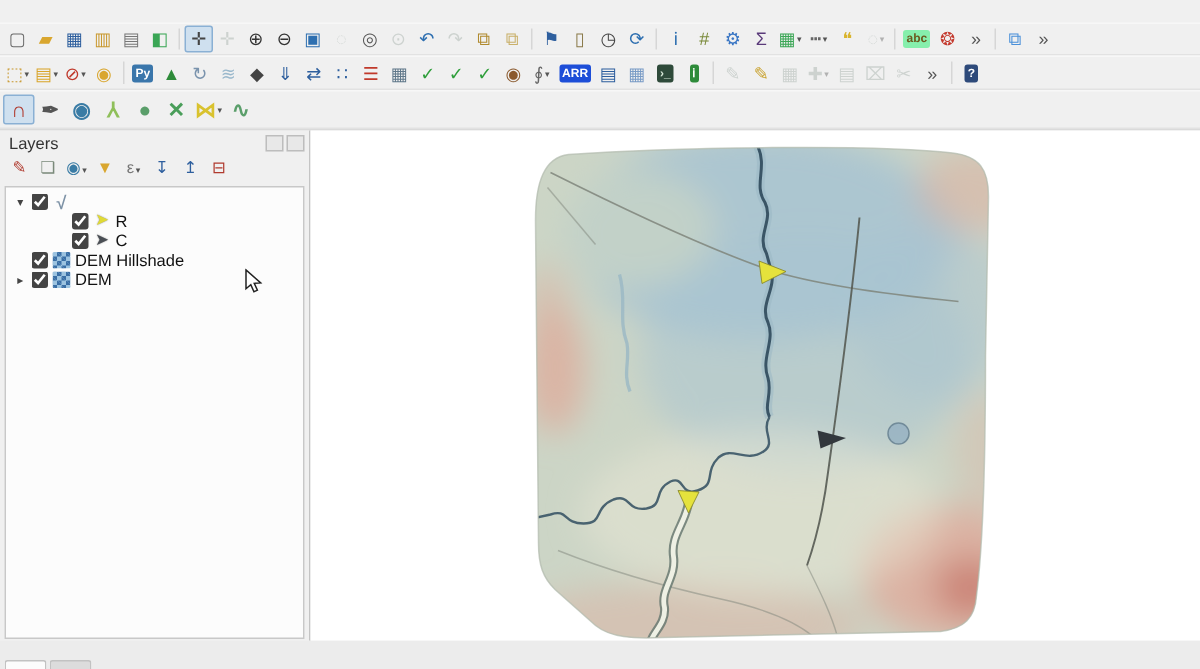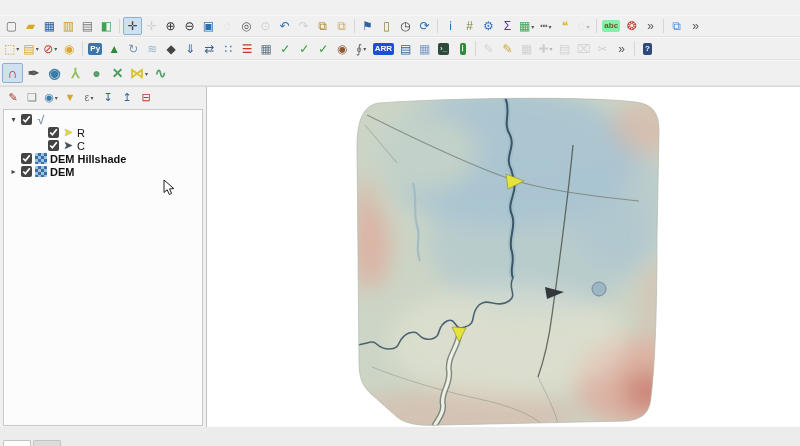--- a/index.html
+++ b/index.html
@@ -48,21 +48,21 @@
   .lic { width:12px; height:11px; display:inline-flex; align-items:center; justify-content:center; }
   .lic-glyph { font-size:10px; line-height:1; }
   .lic.ic-vector .lic-glyph { font-size:12px; font-weight:bold; }
   .lic.ic-arrow .lic-glyph { font-size:11px; text-shadow:0 0 1px #777; }
   .lic.ic-raster { border-radius:1px;
     background-image:
       linear-gradient(45deg,#3a6ea5 25%,transparent 25%,transparent 75%,#3a6ea5 75%),
       linear-gradient(45deg,#3a6ea5 25%,#9cc3e0 25%,#9cc3e0 75%,#3a6ea5 75%);
     background-size:6px 6px; background-position:0 0,3px 3px; }
   .tree-row .label { color:#111; }
-  .tree-row.bold .label { font-weight:bold; }
+  .tree-row.bold .label { font-weight:normal; }
   .tree-row.selected .label { font-weight:bold; text-decoration:underline; }
 
   .map-canvas { flex:1; background:#ffffff; position:relative; }
   .map-canvas svg { position:absolute; left:0; top:0; }
 
   
   .tabbar { height:19px; background:#ececec; display:flex; align-items:flex-end;
     padding-left:3px; gap:2px; }
   .tab { padding:2px 13px 3px; background:#dcdcdc; border:1px solid #c2c2c2;
     border-bottom:none; border-radius:2px 2px 0 0; color:#333; cursor:pointer; }
@@ -409,20 +409,28 @@
   </button>
     <button class="tbtn">
     <span class="tglyph" style="color: rgb(90, 158, 106);">∿</span>
 
   </button>
   </div>
 
 <div class="main">
 
   <div class="layers-panel">
+    <div class="panel-header">
+      <span>Layers</span>
+      <span class="panel-hbtns">
+
+      <span class="phbtn"></span>
+          <span class="phbtn"></span>
+        </span>
+    </div>
     <div class="panel-tools">
 
     <button class="tbtn">
         <span class="tglyph" style="color: rgb(176, 58, 46);">✎</span>
 
       </button>
         <button class="tbtn">
         <span class="tglyph" style="color: rgb(122, 138, 122);">❏</span>
 
       </button>

